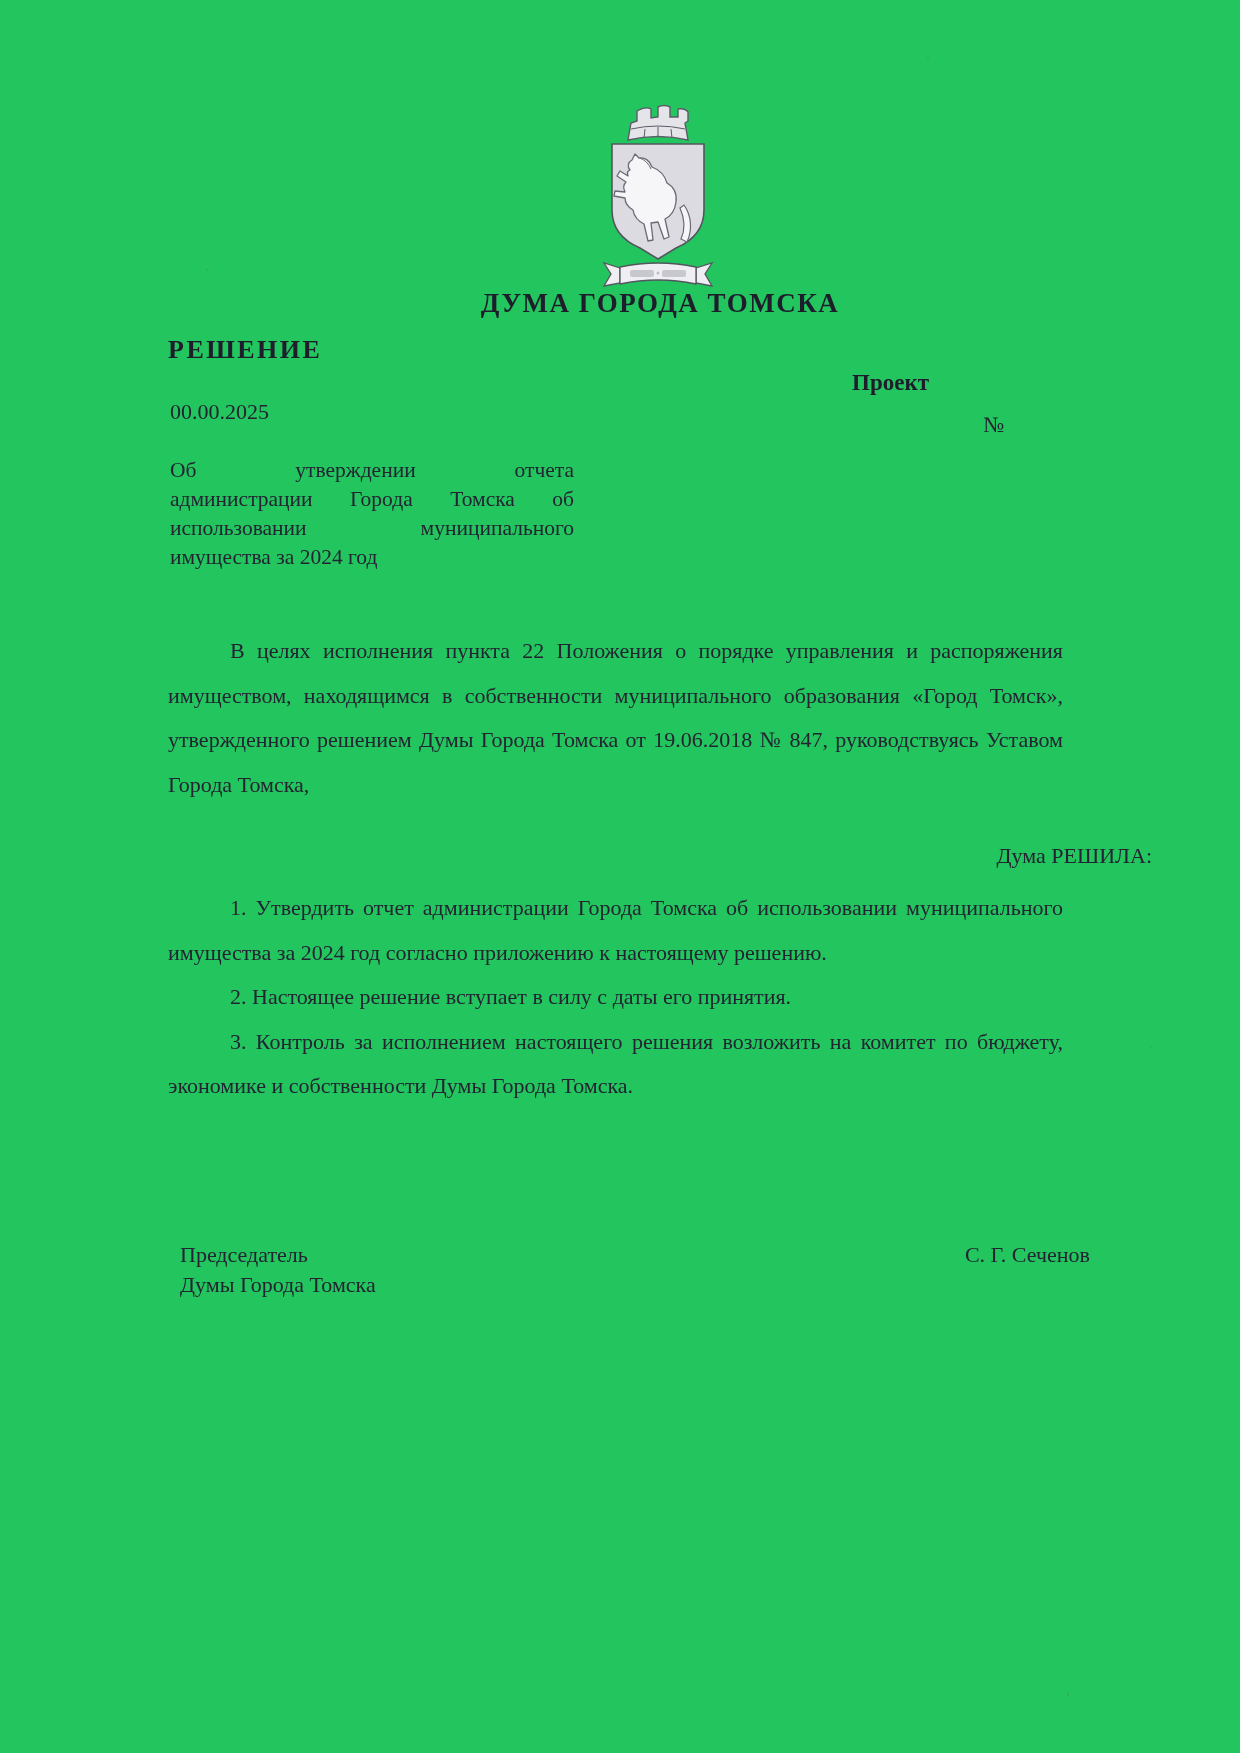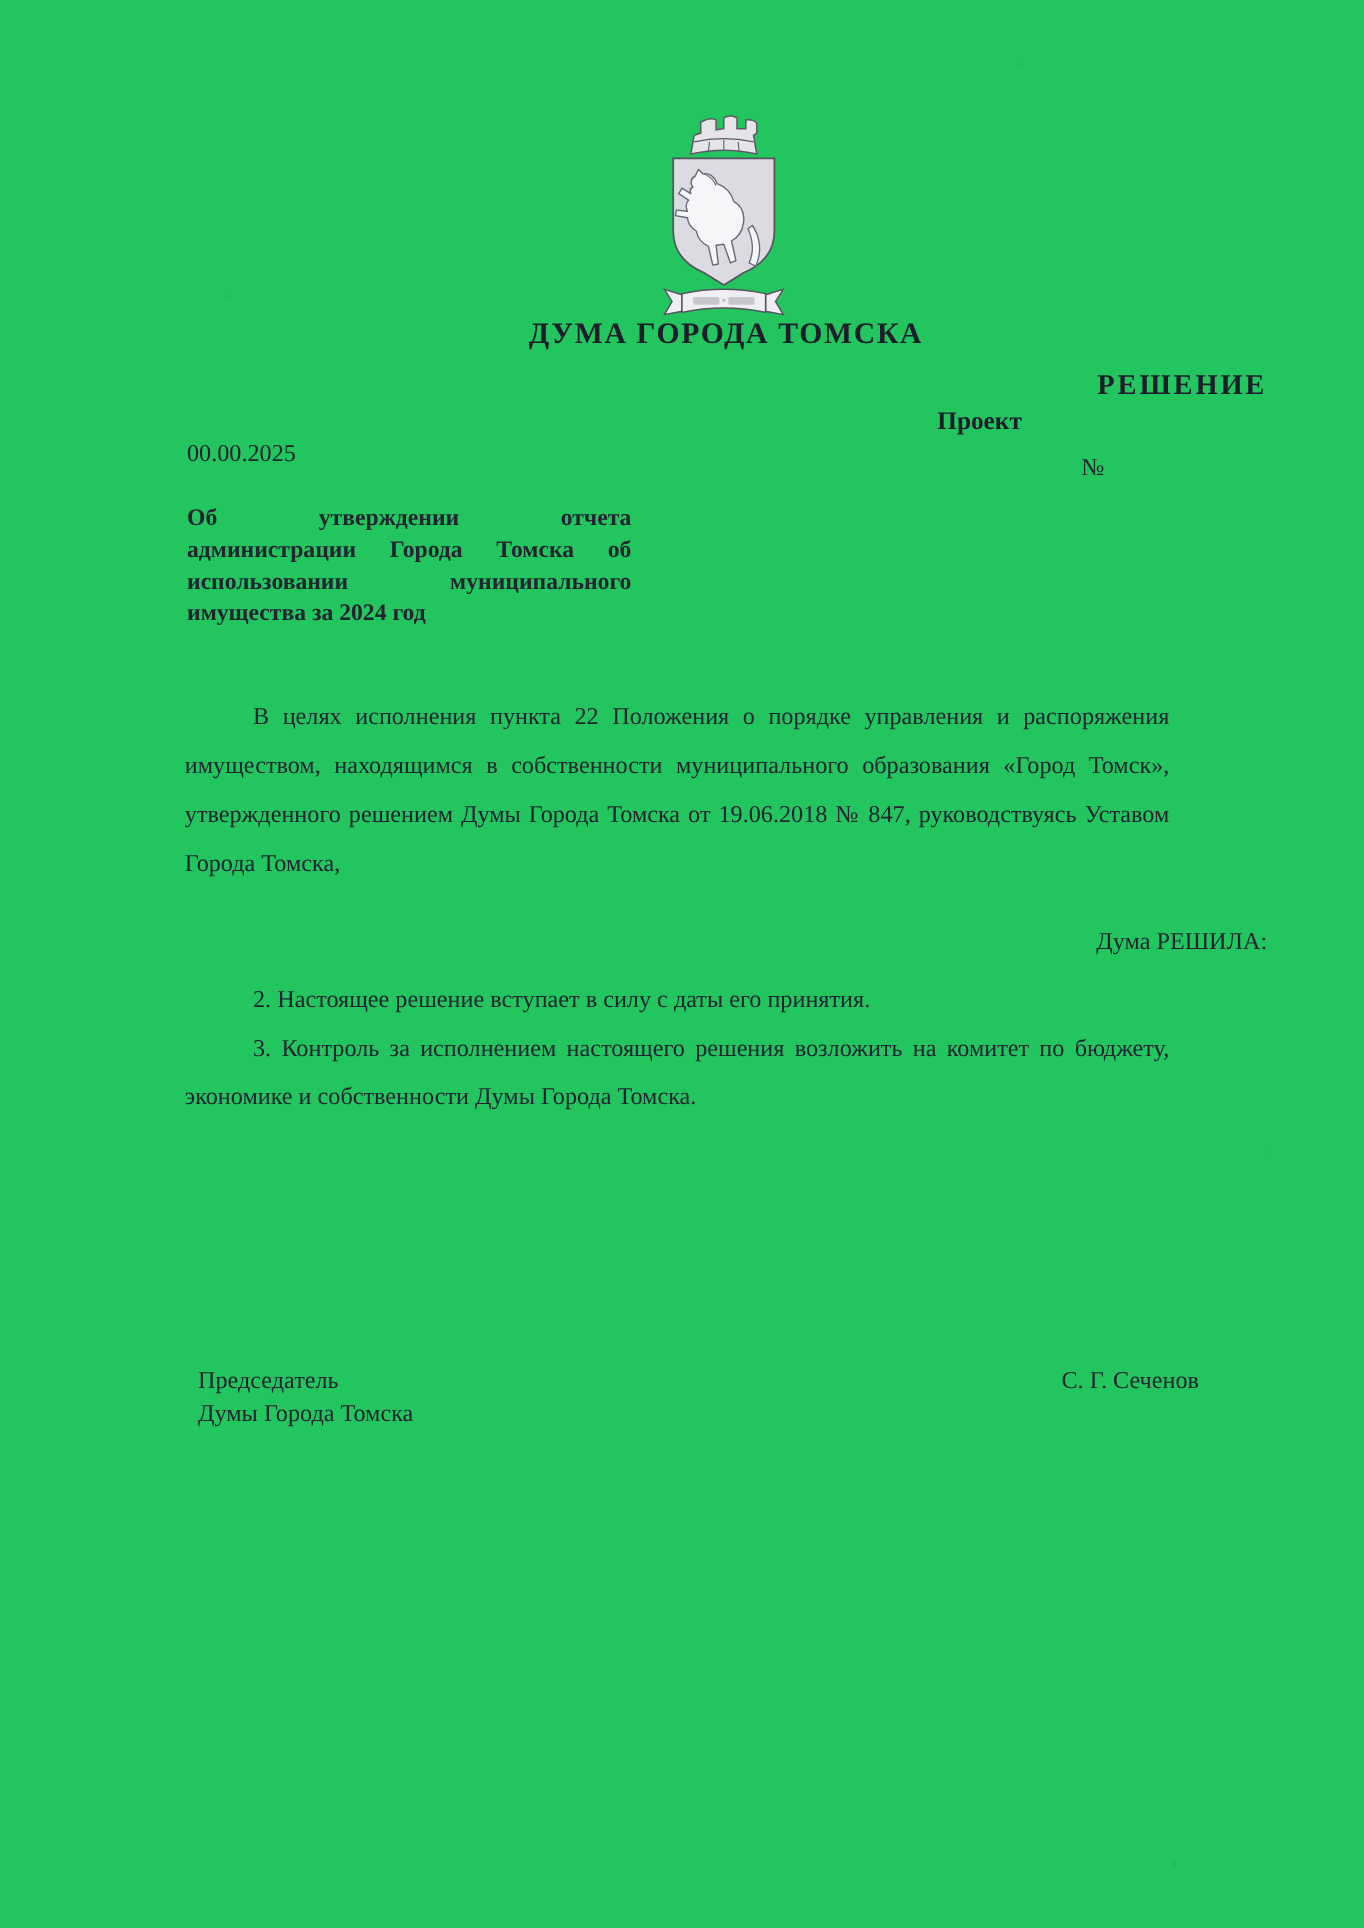--- a/index.html
+++ b/index.html
@@ -19,32 +19,32 @@
   .emblem{position:absolute;left:600px;top:102px;width:116px;height:190px;}
 
   
   .org-name{
     position:absolute;left:0;top:288px;width:984px;
     text-align:center;font-weight:bold;font-size:27px;line-height:30px;
     letter-spacing:1.5px;color:#1d1d2c;
   }
   .doc-type{
     position:absolute;left:0;top:335px;width:984px;
-    text-align:right;font-weight:bold;font-size:26px;line-height:29px;
+    text-align:left;font-weight:bold;font-size:26px;line-height:29px;
     letter-spacing:2.5px;color:#1d1d2c;
   }
   .draft{
     position:absolute;right:0;top:369px;width:300px;
     text-align:left;font-weight:bold;font-size:23px;line-height:27px;color:#1d1d2c;
   }
   .doc-date{position:absolute;left:2px;top:399px;font-size:22px;line-height:26px;}
   .doc-number{position:absolute;left:815px;top:412px;font-size:22px;line-height:26px;}
 
   
-  .subject{position:absolute;left:2px;top:456px;width:404px;font-size:21.5px;line-height:29px;font-weight:bold;}
+  .subject{position:absolute;left:2px;top:456px;width:404px;font-size:21.5px;line-height:29px;}
   .subject-line{text-align:justify;text-align-last:justify;}
   .subject-line.last{text-align:left;text-align-last:left;}
 
   
   .preamble{
     position:absolute;left:0;top:629px;width:895px;
     font-size:22px;line-height:44.5px;text-align:justify;text-indent:62px;margin:0;
   }
   .resolution-heading{
     position:absolute;left:0;top:841px;width:984px;
@@ -129,20 +129,21 @@
       <div class="subject-line">администрации Города Томска об</div>
       <div class="subject-line">использовании муниципального</div>
       <div class="subject-line last">имущества за 2024 год</div>
     </div>
 
     <p class="preamble">В целях исполнения пункта 22 Положения о порядке управления и распоряжения имуществом, находящимся в собственности муниципального образования «Город Томск», утвержденного решением Думы Города Томска от 19.06.2018 № 847, руководствуясь Уставом Города Томска,</p>
 
     <div class="resolution-heading">Дума РЕШИЛА:</div>
 
     <div class="items">
+      <p>1. Утвердить отчет администрации Города Томска об использовании муниципального имущества за 2024 год согласно приложению к настоящему решению.</p>
       <p>2. Настоящее решение вступает в силу с даты его принятия.</p>
       <p>3. Контроль за исполнением настоящего решения возложить на комитет по бюджету, экономике и собственности Думы Города Томска.</p>
     </div>
 
     <div class="signature">
       <div class="sig-position">Председатель</div>
       <div class="sig-position">Думы Города Томска</div>
       <div class="sig-name">С. Г. Сеченов</div>
     </div>
 

